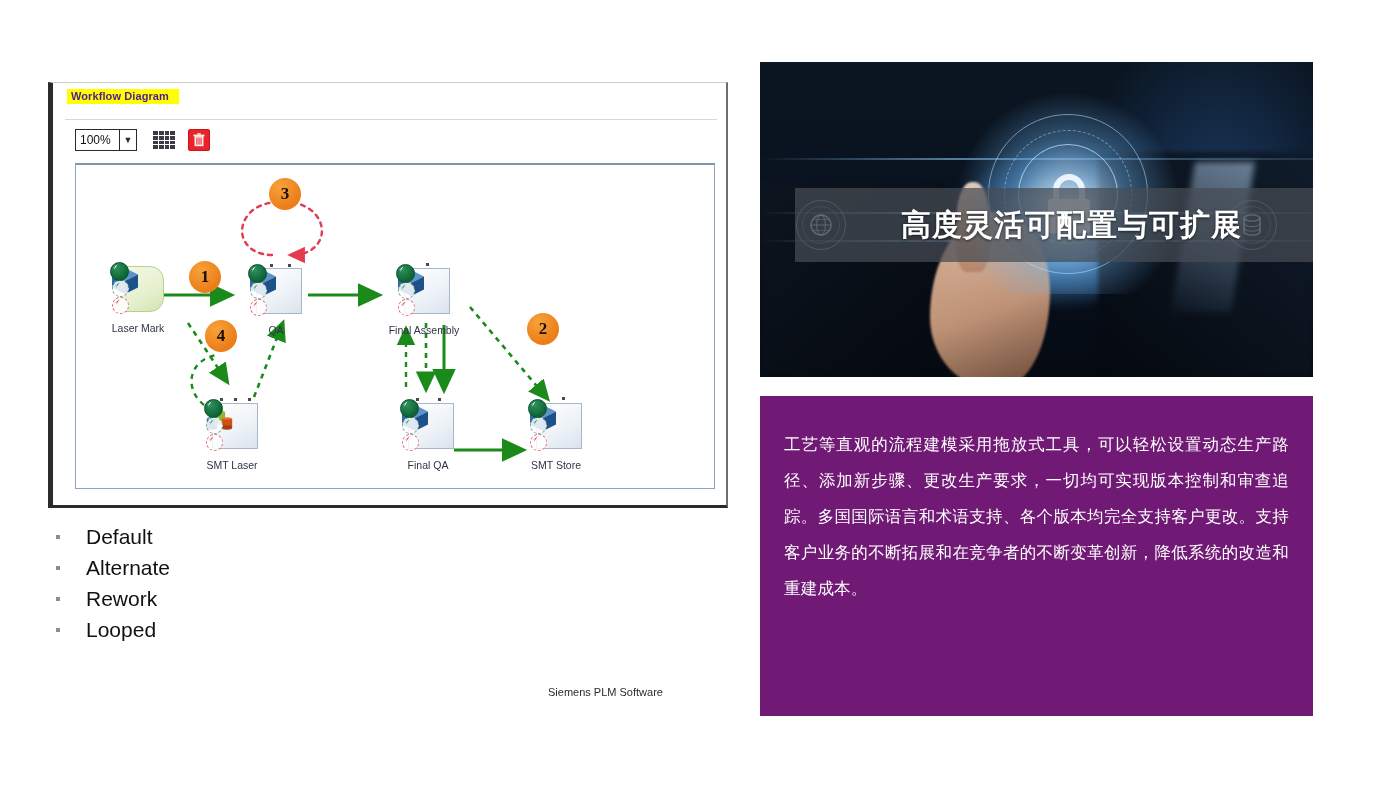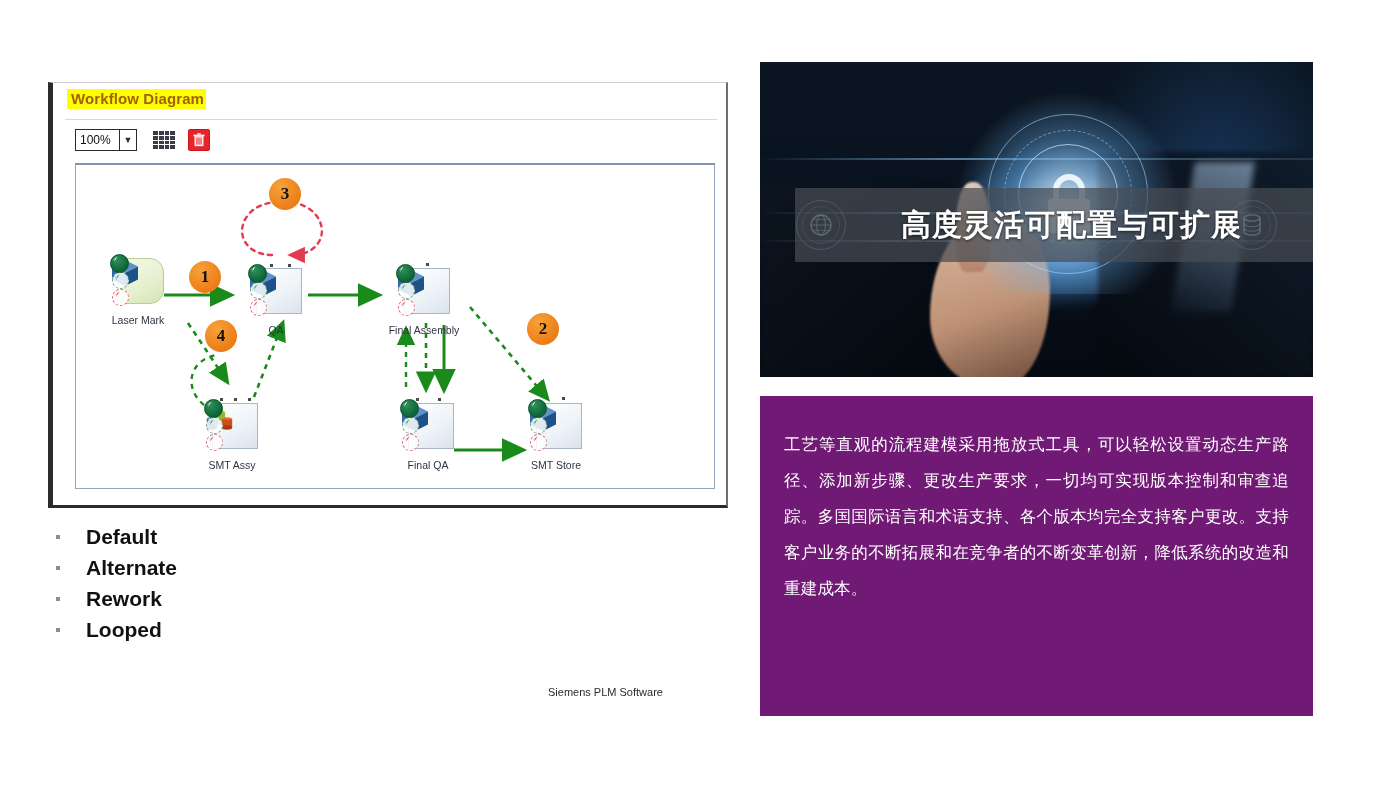--- a/index.html
+++ b/index.html
@@ -25,24 +25,24 @@
     border-left:5px solid #2b2b2b;
     border-bottom:3px solid #2b2b2b;
     border-right:2px solid #6e6e6e;
   }
   #panel-title-row {
     position:absolute; left:0; top:0; width:100%; height:34px;
   }
   #panel-title {
     position:absolute; left:14px; top:6px;
     background:#ffff00;
-    color:#a16207;
+    color:#4c1d95;
     font-weight:bold;
-    font-size:15px;
-    padding:1px 2px 2px 4px;
+    font-size:11px;
+    padding:1px 10px 2px 4px;
     letter-spacing:0.1px;
     white-space:nowrap;
   }
   #panel-rule {
     position:absolute; left:12px; top:36px; width:652px; height:1px;
     background:#d8d8d8;
   }
 
   
   #wf-toolbar {
@@ -155,21 +155,21 @@
     font-size:21px; color:#111; margin:0 0 6px 2px;
     font-weight:normal;
   }
   .path-item {
     display:flex; align-items:center; margin:0 0 7px 0;
   }
   .path-bullet {
     width:4px; height:4px; background:#8d8d8d;
     margin:0 26px 0 6px; flex:0 0 auto;
   }
-  .path-text { font-size:21px; color:#111;font-weight:bold; }
+  .path-text { font-size:21px; color:#111; }
 
   #siemens-credit {
     position:absolute; left:548px; top:686px;
     font-size:11px; color:#2b2b2b;
     white-space:nowrap;
   }
 
   
   #hero-image {
     position:absolute; left:760px; top:62px; width:553px; height:315px;
@@ -351,21 +351,21 @@
 
         <path d="M350,158 L350,222" fill="none" stroke="#1a8a1a" stroke-width="2.6" stroke-dasharray="5,5" marker-end="url(#arrGd)"></path>
 
         <line x1="368" y1="160" x2="368" y2="222" stroke="#1a8a1a" stroke-width="3" marker-end="url(#arrG)"></line>
 
         <path d="M330,222 L330,166" fill="none" stroke="#1a8a1a" stroke-width="2.4" stroke-dasharray="5,5" marker-end="url(#arrGd)"></path>
 
         <path d="M394,142 L470,232" fill="none" stroke="#1a8a1a" stroke-width="2.6" stroke-dasharray="5,5" marker-end="url(#arrGd)"></path>
       </svg>
 
-      <div class="wf-node" style="left:34px; top:93px;">
+      <div class="wf-node" style="left:34px; top:101px;">
         <div class="node-box start"></div>
         <svg class="node-cube" width="30" height="30" viewBox="0 0 30 30">
           <polygon points="15,2 28,8.5 15,15 2,8.5" fill="#5d93c9"></polygon>
           <polygon points="2,8.5 15,15 15,28 2,21.5" fill="#2f6aa8"></polygon>
           <polygon points="28,8.5 15,15 15,28 28,21.5" fill="#1d5288"></polygon>
         </svg>
         <div class="badge-green">
           <svg class="mini-arrow" viewBox="0 0 10 10">
               <path d="M7.5,1.5 L3,8 L4.5,4.5 L1.5,6 z" fill="#ffffff"></path>
             </svg>
@@ -460,21 +460,21 @@
         <div class="badge-dash-grey">
           <svg class="mini-arrow" viewBox="0 0 10 10">
               <path d="M7.5,1.5 L3,8 L4.5,4.5 L1.5,6 z" fill="#2f8f5b"></path>
             </svg>
         </div>
         <div class="badge-dash-red">
           <svg class="mini-arrow" viewBox="0 0 10 10">
               <path d="M7.5,1.5 L3,8 L4.5,4.5 L1.5,6 z" fill="#e23b4f"></path>
             </svg>
         </div>
-        <div class="node-label">SMT Assy</div>
+        <div class="node-label">SMT Laser</div>
       </div>
 
       <div class="wf-node" style="left:324px; top:238px;">
         <div class="node-box"></div>
         <span class="port" style="left:16px; top:-5px;"></span>
         <span class="port" style="left:38px; top:-5px;"></span>
         <svg class="node-cube" width="30" height="30" viewBox="0 0 30 30">
           <polygon points="15,2 28,8.5 15,15 2,8.5" fill="#5d93c9"></polygon>
           <polygon points="2,8.5 15,15 15,28 2,21.5" fill="#2f6aa8"></polygon>
           <polygon points="28,8.5 15,15 15,28 28,21.5" fill="#1d5288"></polygon>

